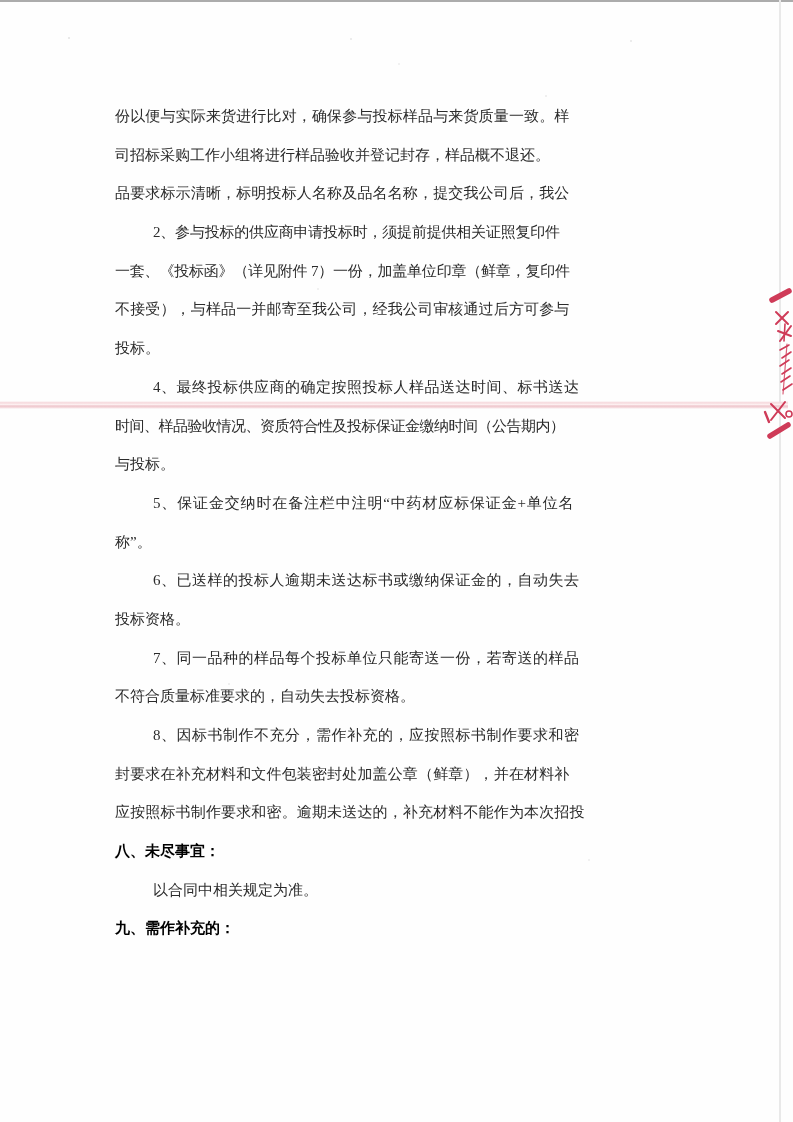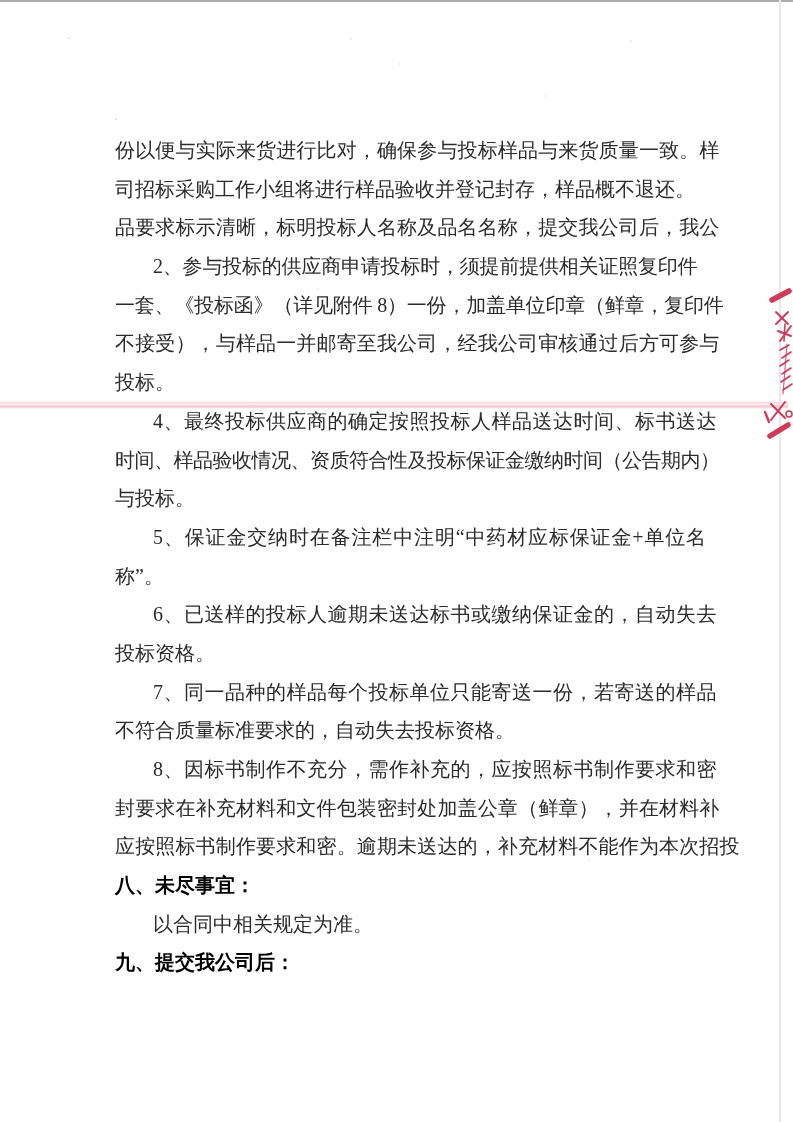--- a/index.html
+++ b/index.html
@@ -11,21 +11,21 @@
   .scan-top-edge{
     position:absolute;left:0;top:0;width:793px;height:2px;
     background:#909090;opacity:.75;
   }
   .scan-right-edge{
     position:absolute;left:779px;top:0;width:2px;height:1122px;
     background:#e9e9e9;
   }
   .body-text{
     position:absolute;left:115px;top:97px;width:574px;
-    color:#2b2b2b;font-size:20px;margin-top:34px;
+    color:#2b2b2b;font-size:15px;
   }
   .line{
     height:38.7px;line-height:38.7px;white-space:nowrap;overflow:visible;
   }
   .ind{text-indent:38px;}
   .bold{font-weight:700;color:#000000;}
   
   .ls-a{letter-spacing:0.15px;}
   .ls-b{letter-spacing:-0.5px;}
   .ls-c{letter-spacing:-0.2px;}
@@ -60,38 +60,38 @@
 
   <div class="scan-top-edge"></div>
   <div class="scan-right-edge"></div>
   <div class="specks"></div>
 
   <div class="body-text">
     <div class="line ls-a">份以便与实际来货进行比对，确保参与投标样品与来货质量一致。样</div>
     <div class="line">司招标采购工作小组将进行样品验收并登记封存，样品概不退还。</div>
     <div class="line ls-a">品要求标示清晰，标明投标人名称及品名名称，提交我公司后，我公</div>
     <div class="line ind ls-c">2、参与投标的供应商申请投标时，须提前提供相关证照复印件</div>
-    <div class="line ls-c">一套、《投标函》（详见附件 8）一份，加盖单位印章（鲜章，复印件</div>
+    <div class="line ls-c">一套、《投标函》（详见附件 7）一份，加盖单位印章（鲜章，复印件</div>
     <div class="line ls-a">不接受），与样品一并邮寄至我公司，经我公司审核通过后方可参与</div>
     <div class="line">投标。</div>
     <div class="line ind ls-d">4、最终投标供应商的确定按照投标人样品送达时间、标书送达</div>
     <div class="line ls-b">时间、样品验收情况、资质符合性及投标保证金缴纳时间（公告期内）</div>
     <div class="line">与投标。</div>
     <div class="line ind ls-e">5、保证金交纳时在备注栏中注明“中药材应标保证金+单位名</div>
     <div class="line">称”。</div>
     <div class="line ind ls-d">6、已送样的投标人逾期未送达标书或缴纳保证金的，自动失去</div>
     <div class="line">投标资格。</div>
     <div class="line ind ls-d">7、同一品种的样品每个投标单位只能寄送一份，若寄送的样品</div>
     <div class="line">不符合质量标准要求的，自动失去投标资格。</div>
     <div class="line ind ls-d">8、因标书制作不充分，需作补充的，应按照标书制作要求和密</div>
     <div class="line ls-a">封要求在补充材料和文件包装密封处加盖公章（鲜章），并在材料补</div>
     <div class="line ls-a">应按照标书制作要求和密。逾期未送达的，补充材料不能作为本次招投</div>
     <div class="line bold">八、未尽事宜：</div>
     <div class="line ind">以合同中相关规定为准。</div>
-    <div class="line bold">九、提交我公司后：</div>
+    <div class="line bold">九、需作补充的：</div>
   </div>
 
   <div class="pink-scan-line"></div>
 
   <svg class="stamp" viewBox="0 0 35 156" xmlns="http://www.w3.org/2000/svg">
     <g stroke="#cf3b58" fill="none" stroke-linecap="round">
 
       <path d="M14 14 L31 5" stroke-width="5.5"></path>
 
       <path d="M18 26 L30 38" stroke-width="2"></path>

